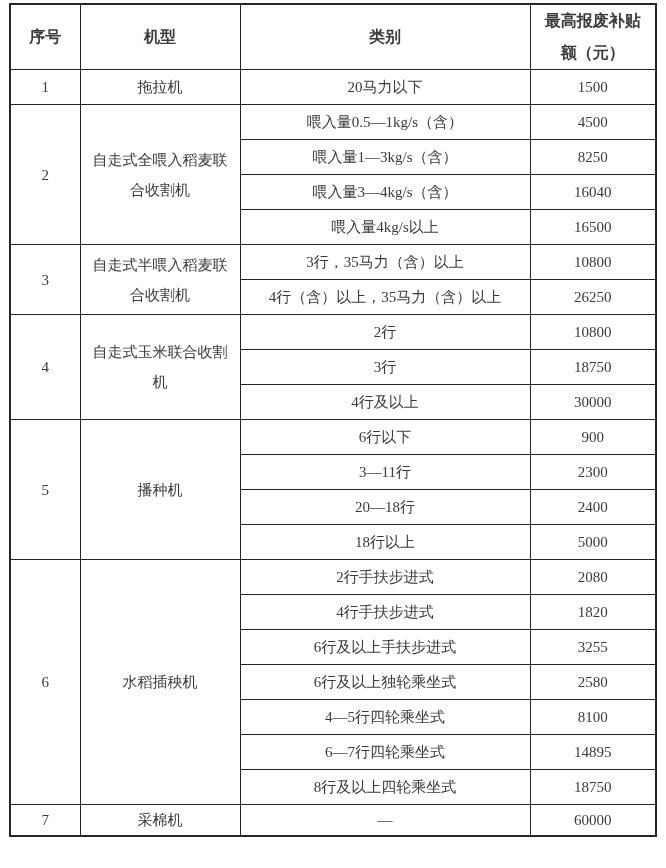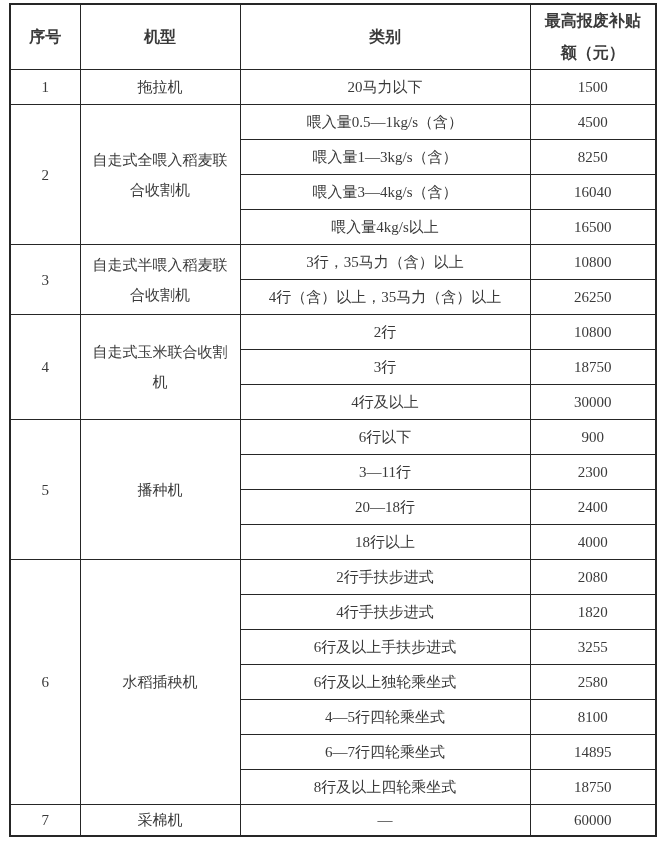--- a/index.html
+++ b/index.html
@@ -134,21 +134,21 @@
       <tr>
         <td>3—11行</td>
         <td>2300</td>
       </tr>
       <tr>
         <td>20—18行</td>
         <td>2400</td>
       </tr>
       <tr>
         <td>18行以上</td>
-        <td>4000</td>
+        <td>5000</td>
       </tr>
 
       <tr>
         <td rowspan="7">6</td>
         <td rowspan="7">水稻插秧机</td>
         <td>2行手扶步进式</td>
         <td>2080</td>
       </tr>
       <tr>
         <td>4行手扶步进式</td>

